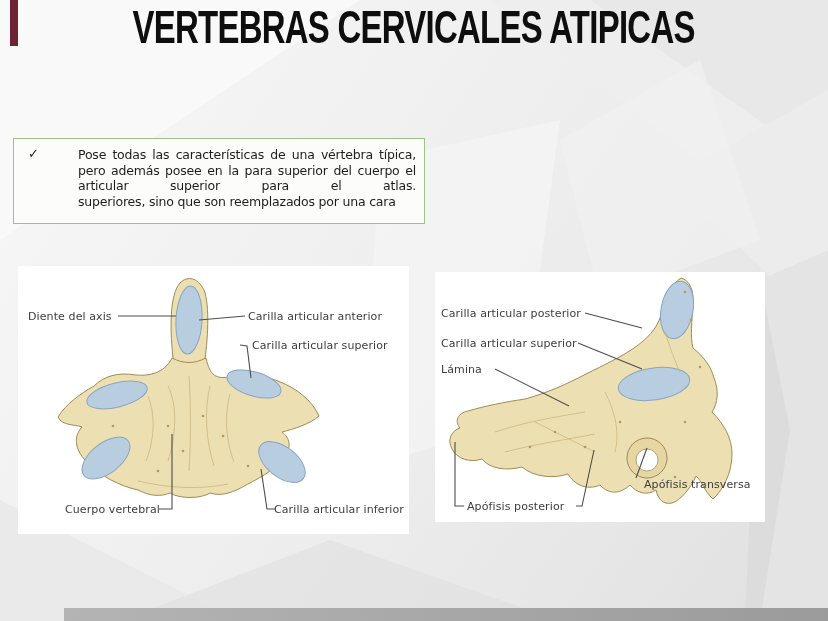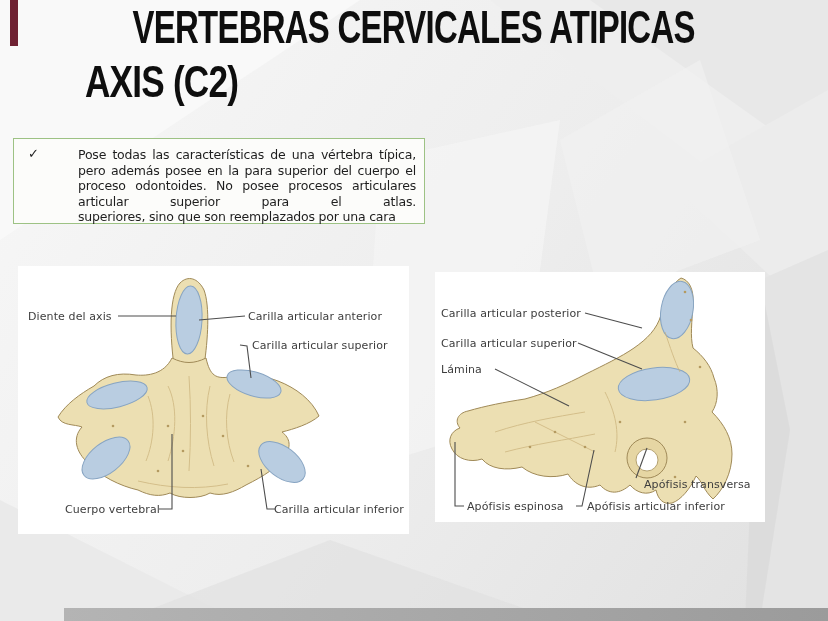--- a/index.html
+++ b/index.html
@@ -57,30 +57,26 @@
     <polygon points="760,280 790,430 760,621 745,621" fill="#d8d8d8" opacity="0.7"></polygon>
     <polygon points="0,500 240,621 0,621" fill="#eaeaea"></polygon>
     <polygon points="120,621 330,540 560,621" fill="#e0e0e0" opacity="0.6"></polygon>
   </svg>
 
   <div class="accent-bar"></div>
 
   <div class="title-wrap">
     <span class="title-text">VERTEBRAS CERVICALES ATIPICAS</span>
   </div>
-  <div class="subtitle-wrap">
-    <span class="subtitle-text">AXIS (C2)</span>
-  </div>
 
   <div class="note-box">
     <span class="note-check">✓</span>
     <div class="note-lines">
       <div class="note-line">Pose todas las características de una vértebra típica,</div>
       <div class="note-line">pero además posee en la para superior del cuerpo el</div>
-      <div class="note-line">proceso odontoides. No posee procesos articulares</div>
       <div class="note-line">articular superior para el atlas.</div>
       <div class="note-line">superiores, sino que son reemplazados por una cara</div>
     </div>
   </div>
 
   <div class="panel panel-left">
     <svg width="391" height="268" viewBox="0 0 391 268">
 
       <path d="M156,100 C151,62 152,28 162,17 C170,9 180,12 186,24 C192,40 190,74 186,100 Z" fill="#ecdfb2" stroke="#a08a58" stroke-width="1"></path>
 
@@ -180,18 +176,17 @@
         <line x1="60" y1="97" x2="134" y2="134"></line>
         <line x1="201" y1="206" x2="212" y2="176"></line>
         <polyline points="20,170 20,234 29,234"></polyline>
         <polyline points="141,234 147,234 159,178"></polyline>
       </g>
     </svg>
     <span class="fig-label" style="left:6px;top:35px">Carilla articular posterior</span>
     <span class="fig-label" style="left:6px;top:65px">Carilla articular superior</span>
     <span class="fig-label" style="left:6px;top:91px">Lámina</span>
     <span class="fig-label" style="left:209px;top:206px">Apófisis transversa</span>
-    <span class="fig-label" style="left:32px;top:228px">Apófisis espinosa</span>
-    <span class="fig-label" style="left:152px;top:228px">Apófisis articular inferior</span>
+    <span class="fig-label" style="left:32px;top:228px">Apófisis posterior</span>
   </div>
 
   <div class="bottom-bar"></div>
 </div>
 
 </body></html>

